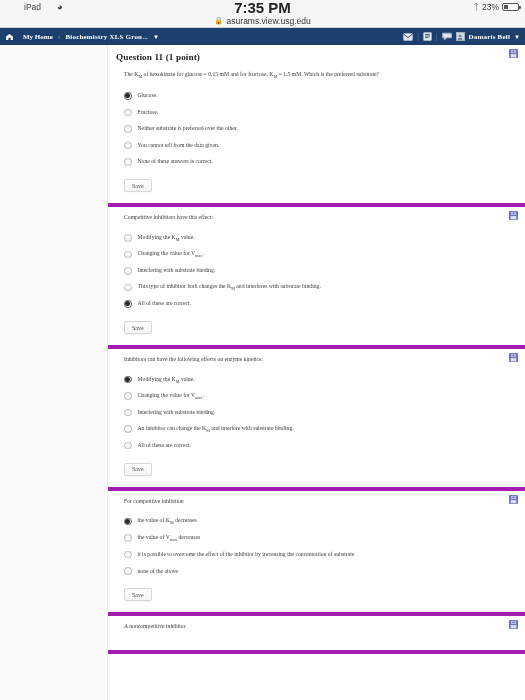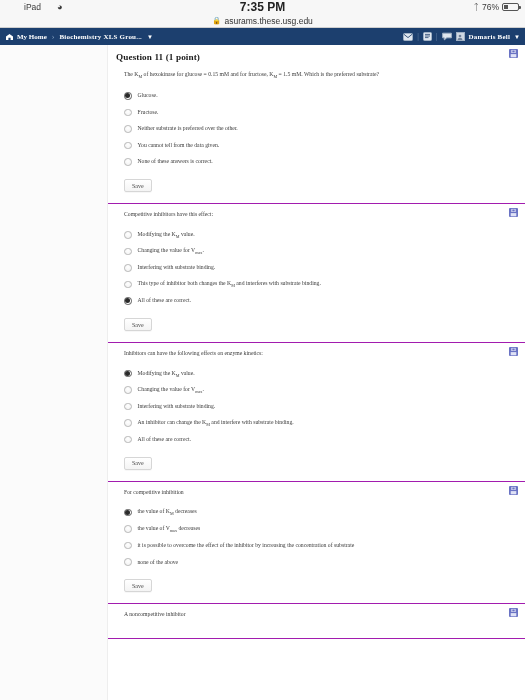--- a/index.html
+++ b/index.html
@@ -17,21 +17,21 @@
     display: flex;
     align-items: center;
     padding: 0 6px;
     font-size: 8.5px;
     color: #3a3a3a;
     position: relative;
   }
   #status-left { display: flex; align-items: center; gap: 16px; padding-left: 18px; }
   #status-center {
     position: absolute; left: 0; right: 0;
-    text-align: center; font-size: 12px; font-weight: bold; color: #222;
+    text-align: center; font-size: 15px; font-weight: bold; color: #222;
   }
   #status-right {
     margin-left: auto; display: flex; align-items: center; gap: 3px;
     position: relative; z-index: 2;
   }
   .wifi-glyph { font-size: 9px; line-height: 1; }
   .bt-glyph { font-size: 9px; line-height: 1; }
   .batt {
     width: 17px; height: 8px; border: 1px solid #555; border-radius: 2px;
     position: relative; display: inline-block;
@@ -60,21 +60,21 @@
   #navbar {
     height: 17px;
     background: #1c3f6e;
     display: flex; align-items: center;
     padding: 0 5px;
     color: #ffffff;
     font-size: 7px; font-weight: bold;
     font-family: "Liberation Serif", serif;
     gap: 5px;
   }
-  #navbar .home-block { display: flex; align-items: center; gap: 3px; }
+  #navbar .home-block { display: flex; align-items: center; gap: 9px; }
   .home-icon svg { display: block; }
   .bc-sep { color: #8ba5c4; font-size: 8px; font-weight: normal; }
   .course-name { letter-spacing: .2px; }
   .caret { font-size: 6px; }
   #nav-right {
     margin-left: auto; display: flex; align-items: center; gap: 4px;
   }
   #nav-right .nav-ico { display: flex; align-items: center; }
   #nav-right .pipe { color: #6b87a8; font-weight: normal; font-size: 8px; }
   .avatar {
@@ -99,21 +99,21 @@
     border-right: 1px solid #eeeeee;
   }
   #quiz-area {
     flex: 1 1 auto;
     background: #ffffff;
     padding: 0;
     overflow: hidden;
   }
 
   .question {
-    border-bottom: 1px solid #a21caf;
+    border-bottom: 4px solid #a21caf;
     padding: 7px 12px 11px 8px;
     position: relative;
   }
   .q-head {
     font-family: "Liberation Serif", serif;
     font-size: 9.2px;
     font-weight: bold;
     color: #1b1b1b;
     margin-bottom: 9px;
     letter-spacing: .1px;
@@ -180,30 +180,30 @@
 <body>
 
 <div id="status-bar">
   <div id="status-left">
     <span>iPad</span>
     <span class="wifi-glyph">◕</span>
   </div>
   <div id="status-center">7:35 PM</div>
   <div id="status-right">
     <span class="bt-glyph">ᛏ</span>
-    <span>76%</span>
+    <span>23%</span>
     <span class="batt">
         <span class="batt-fill" id="batt-fill" style="width: 29%;"></span>
       </span>
   </div>
 </div>
 
 <div id="url-bar">
   <span class="lock-glyph">🔒</span>
-  <span>asurams.these.usg.edu</span>
+  <span>asurams.view.usg.edu</span>
 </div>
 
 <div id="navbar">
   <div class="home-block">
     <span class="home-icon">
       <svg width="9" height="8" viewBox="0 0 9 8">
           <path d="M1 7V3.5L4.5 1 8 3.5V7H5.6V4.8H3.4V7z" fill="#ffffff"></path>
         </svg>
     </span>
     <span>My Home</span>

